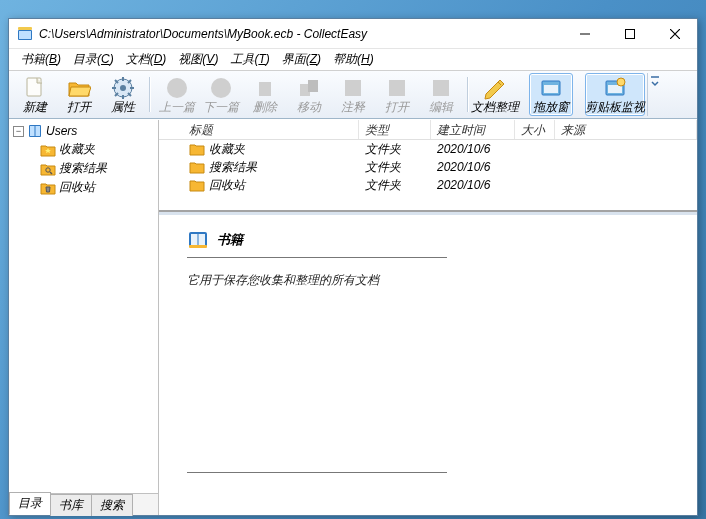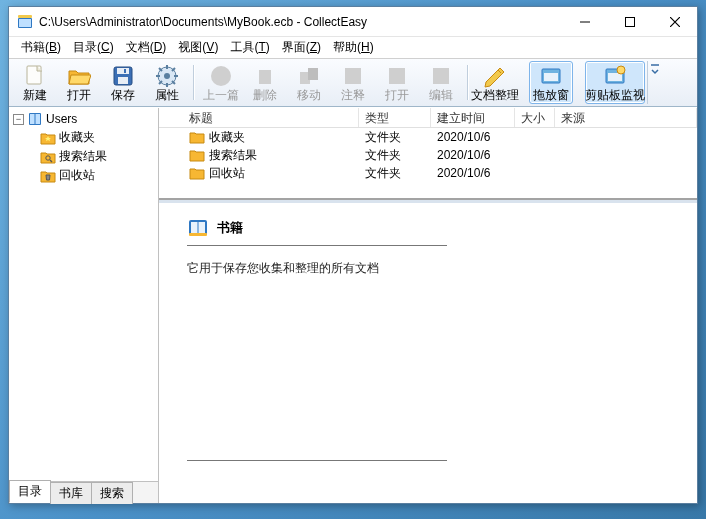--- a/index.html
+++ b/index.html
@@ -1,17 +1,17 @@
 <!DOCTYPE html>
 <html><head>
 <meta charset="utf-8">
 <style>
   * { box-sizing: border-box; margin: 0; padding: 0; }
   html, body { width: 706px; height: 519px; overflow: hidden; font-family: "Microsoft YaHei", "SimSun", Tahoma, sans-serif; font-size: 12px; background: linear-gradient(135deg,#6fb3e0 0%, #4a90c7 50%, #3878a8 100%); }
-  .window { position: absolute; left: 8px; top: 6px; width: 690px; height: 498px; background: #fff; border: 1px solid #5a7fa0; box-shadow: 2px 2px 8px rgba(0,0,0,.3); display: flex; flex-direction: column; }
+  .window { position: absolute; left: 8px; top: 18px; width: 690px; height: 498px; background: #fff; border: 1px solid #5a7fa0; box-shadow: 2px 2px 8px rgba(0,0,0,.3); display: flex; flex-direction: column; font-style: italic; }
   
   .titlebar { height: 30px; background: #fff; display: flex; align-items: center; padding-left: 8px; border-bottom: 1px solid #e5e5e5; }
   .app-icon { width: 16px; height: 16px; margin-right: 6px; flex: none; }
   .titlebar-text { flex: 1; color: #000; font-size: 12px; white-space: nowrap; overflow: hidden; }
   .win-controls { display: flex; height: 100%; }
   .win-btn { width: 45px; display: flex; align-items: center; justify-content: center; cursor: default; }
   .win-btn svg { width: 10px; height: 10px; }
   
   .menubar { height: 22px; background: #fff; display: flex; align-items: center; padding-left: 6px; border-bottom: 1px solid #d0d0d0; }
   .menu-item { padding: 2px 6px; cursor: default; text-align: center; }
@@ -111,43 +111,40 @@
       </div>
       <div class="tool-btn">
         <svg class="ico" viewBox="0 0 24 24">
             <path d="M2 7h7l2 2h11v11H2z" fill="#f7b733" stroke="#c78a13"></path>
             <path d="M4 11h20l-3 9H2z" fill="#ffd96a" stroke="#c78a13"></path>
           </svg>
         <span class="lbl">打开</span>
       </div>
       <div class="tool-btn">
         <svg class="ico" viewBox="0 0 24 24">
-            <rect x="3" y="3" width="18" height="18" rx="2" fill="#3b6fb5" stroke="#274e83"></rect>
-            <rect x="6" y="4" width="12" height="6" fill="#e8eef6"></rect>
-            <rect x="7" y="13" width="10" height="7" fill="#e8eef6"></rect>
-            <rect x="13" y="5" width="2" height="4" fill="#3b6fb5"></rect>
-          </svg>
-        <span class="lbl">保存</span>
-      </div>
-      <div class="tool-btn">
-        <svg class="ico" viewBox="0 0 24 24">
             <circle cx="12" cy="12" r="9" fill="#d9e7f5" stroke="#5a7fa0"></circle>
             <circle cx="12" cy="12" r="3" fill="#5a7fa0"></circle>
             <path d="M12 1v4M12 19v4M1 12h4M19 12h4M4 4l3 3M17 17l3 3M20 4l-3 3M7 17l-3 3" stroke="#5a7fa0" stroke-width="2"></path>
           </svg>
         <span class="lbl">属性</span>
       </div>
     </div>
     <div class="tool-sep"></div>
     <div class="tool-group">
       <div class="tool-btn disabled">
         <svg class="ico" viewBox="0 0 24 24">
             <circle cx="12" cy="12" r="10" fill="#cfcfcf"></circle>
           </svg>
         <span class="lbl">上一篇</span>
+      </div>
+      <div class="tool-btn disabled">
+        <svg class="ico" viewBox="0 0 24 24">
+            <circle cx="12" cy="12" r="10" fill="#cfcfcf"></circle>
+          </svg>
+        <span class="lbl">下一篇</span>
       </div>
       <div class="tool-btn disabled">
         <svg class="ico" viewBox="0 0 24 24">
             <rect x="6" y="6" width="12" height="14" fill="#cfcfcf"></rect>
           </svg>
         <span class="lbl">删除</span>
       </div>
       <div class="tool-btn disabled">
         <svg class="ico" viewBox="0 0 24 24">
             <rect x="3" y="8" width="10" height="12" fill="#cfcfcf"></rect>

